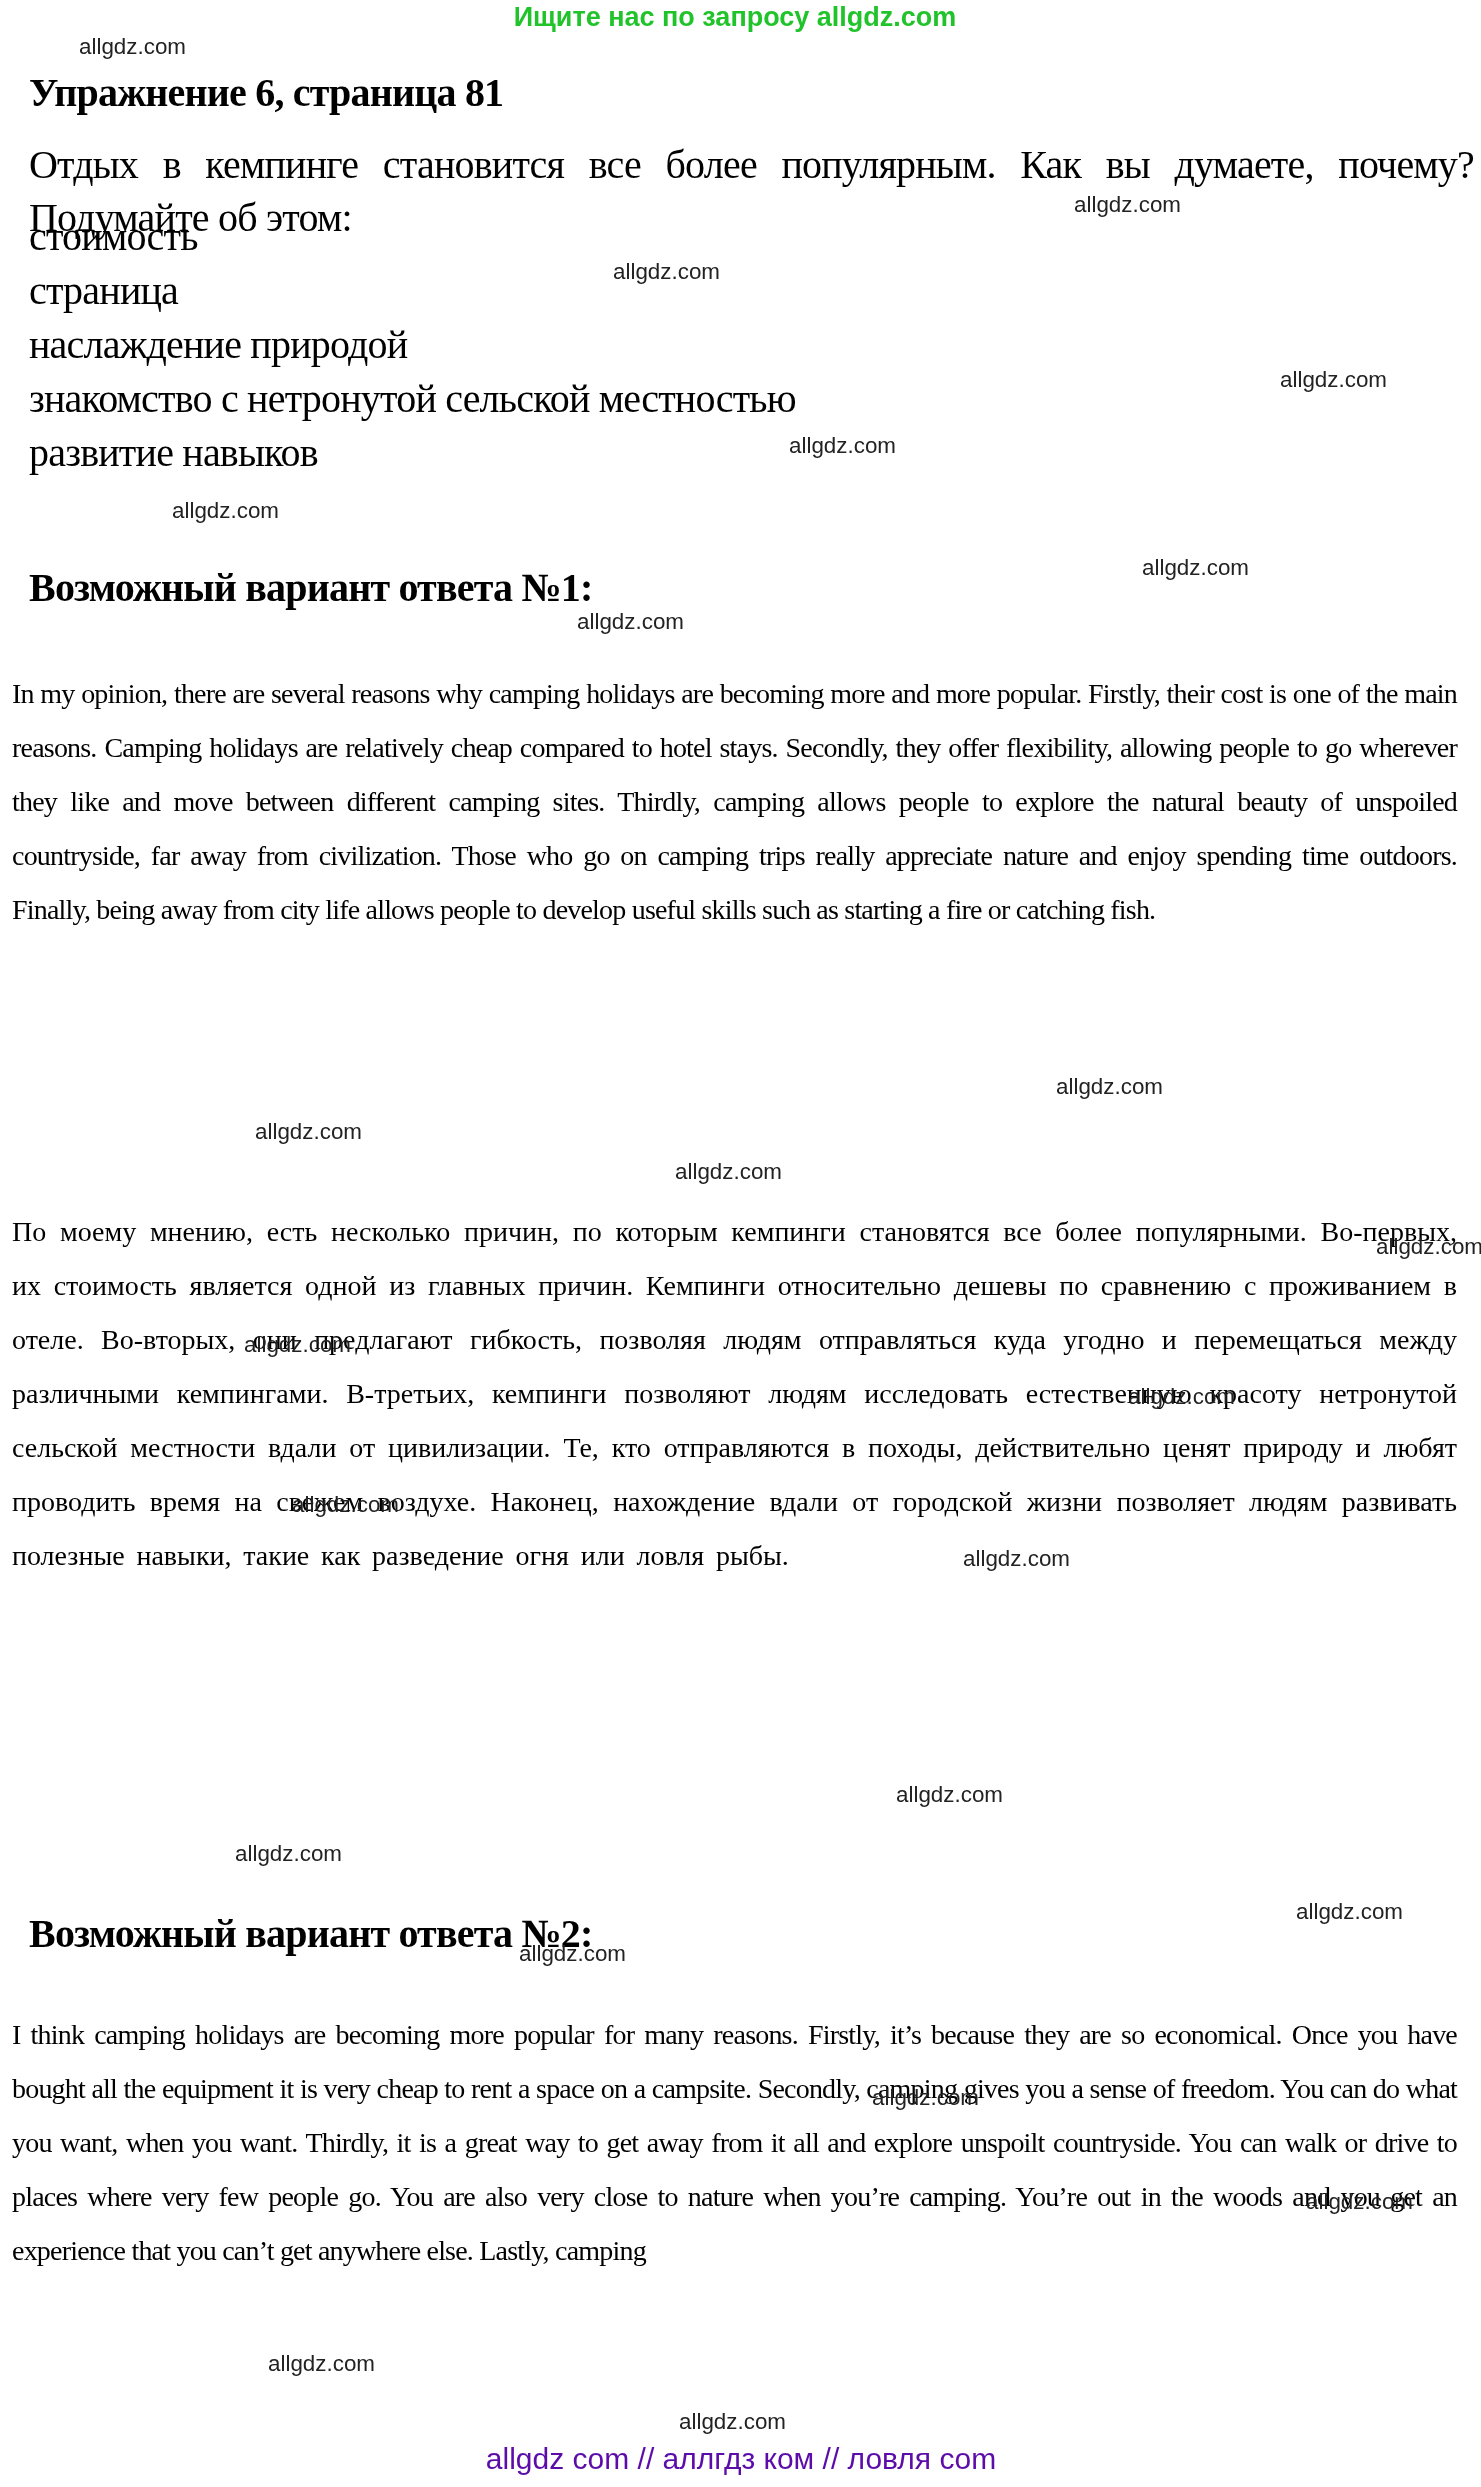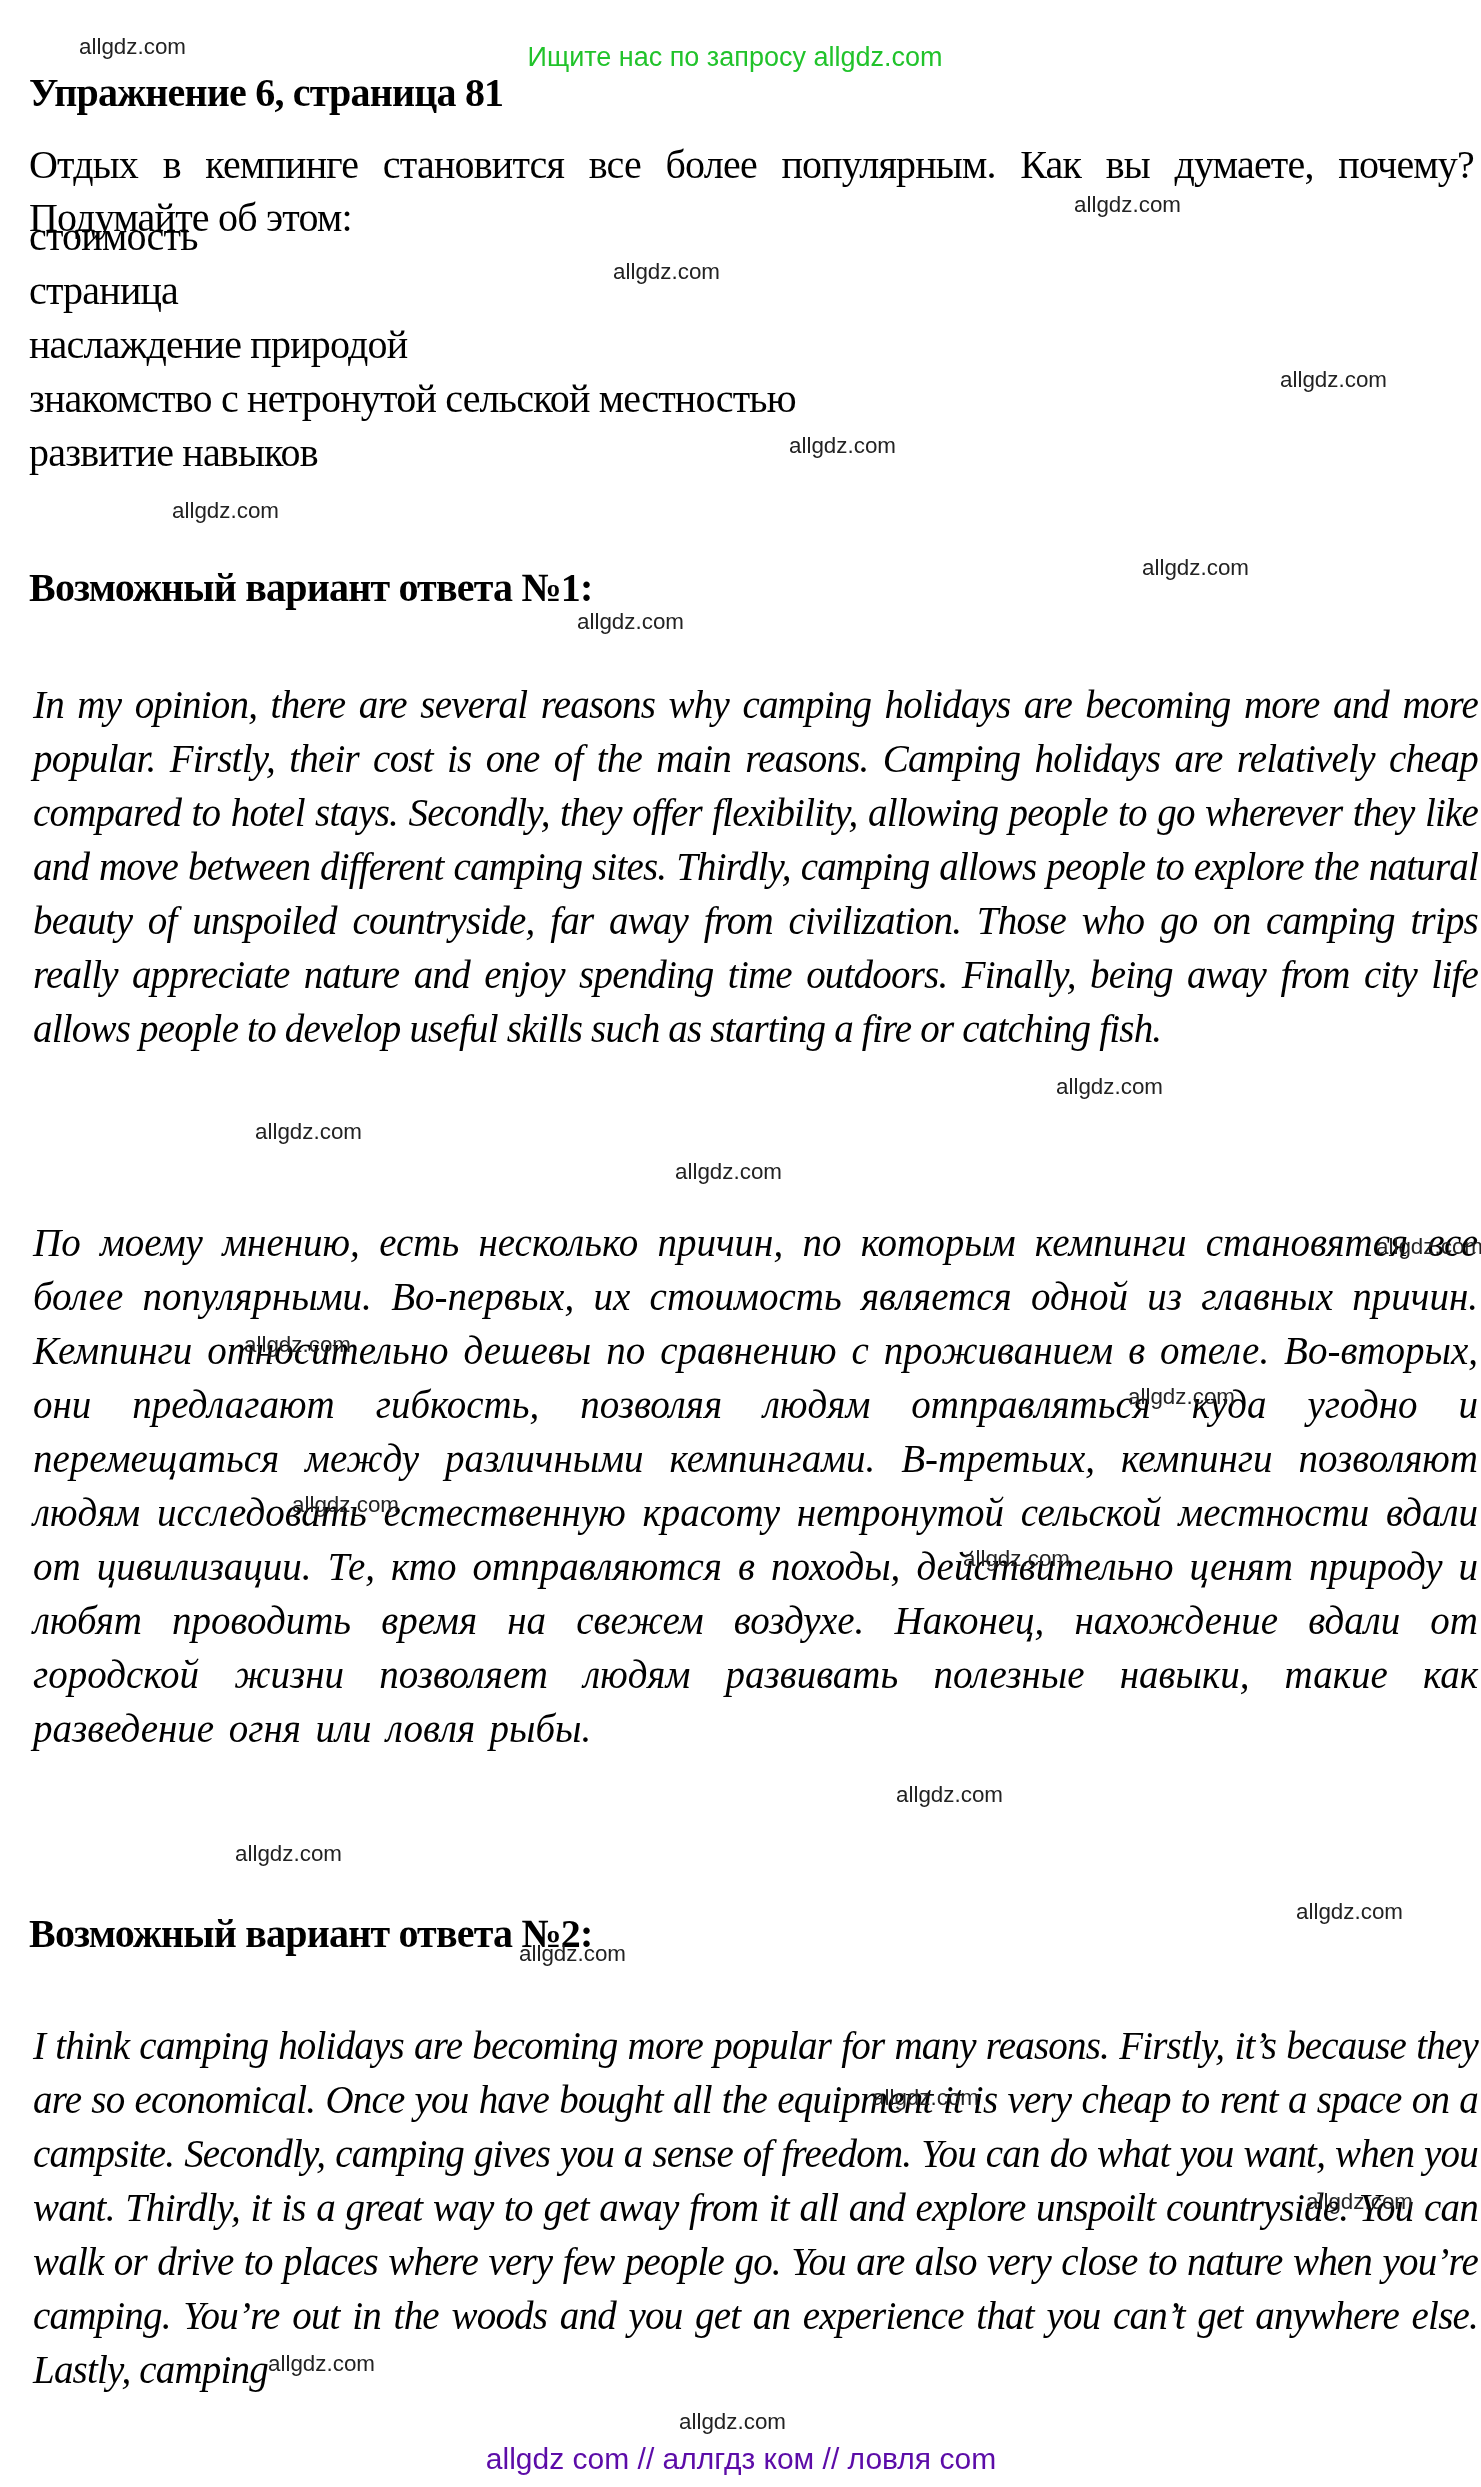--- a/index.html
+++ b/index.html
@@ -12,22 +12,21 @@
     font-family: "Liberation Serif", serif;
     color: #000000;
   }
   .banner {
     position: absolute;
     top: 1.6px; left: 0; width: 1470px;
     text-align: center;
     font-family: "Liberation Sans", sans-serif;
     font-size: 27px;
     color: #21c32b;
-    font-weight: 400;
-    margin-top: 40px;
+    font-weight: 700;
   }
   .doc-title {
     position: absolute;
     left: 29px; top: 42px;
     font-size: 40px;
     font-weight: bold;
     line-height: 48px;
     letter-spacing: -0.8px;
   }
   .task {
@@ -49,26 +48,25 @@
     position: absolute;
     left: 29px;
     font-size: 40px;
     line-height: 48px;
     letter-spacing: -0.8px;
   }
   .heading-1 { top: 531px; }
   .heading-2 { top: 1877px; }
   .body-par {
     position: absolute;
-    left: 33px; width: 1445px;
-    font-size: 39px;
+    left: 12px; width: 1445px;
+    font-size: 28px;
     line-height: 54px;
     text-align: justify;
     letter-spacing: -0.8px;
-    font-style: italic;
   }
   .eng-1 { top: 639px; }
   .rus-1 { top: 1177px; letter-spacing: 0px; word-spacing: 4.8px; }
   .eng-2 { top: 1980px; }
   .wm {
     position: absolute;
     font-family: "Liberation Sans", sans-serif;
     font-size: 22.4px;
     color: #222222;
     white-space: nowrap;

